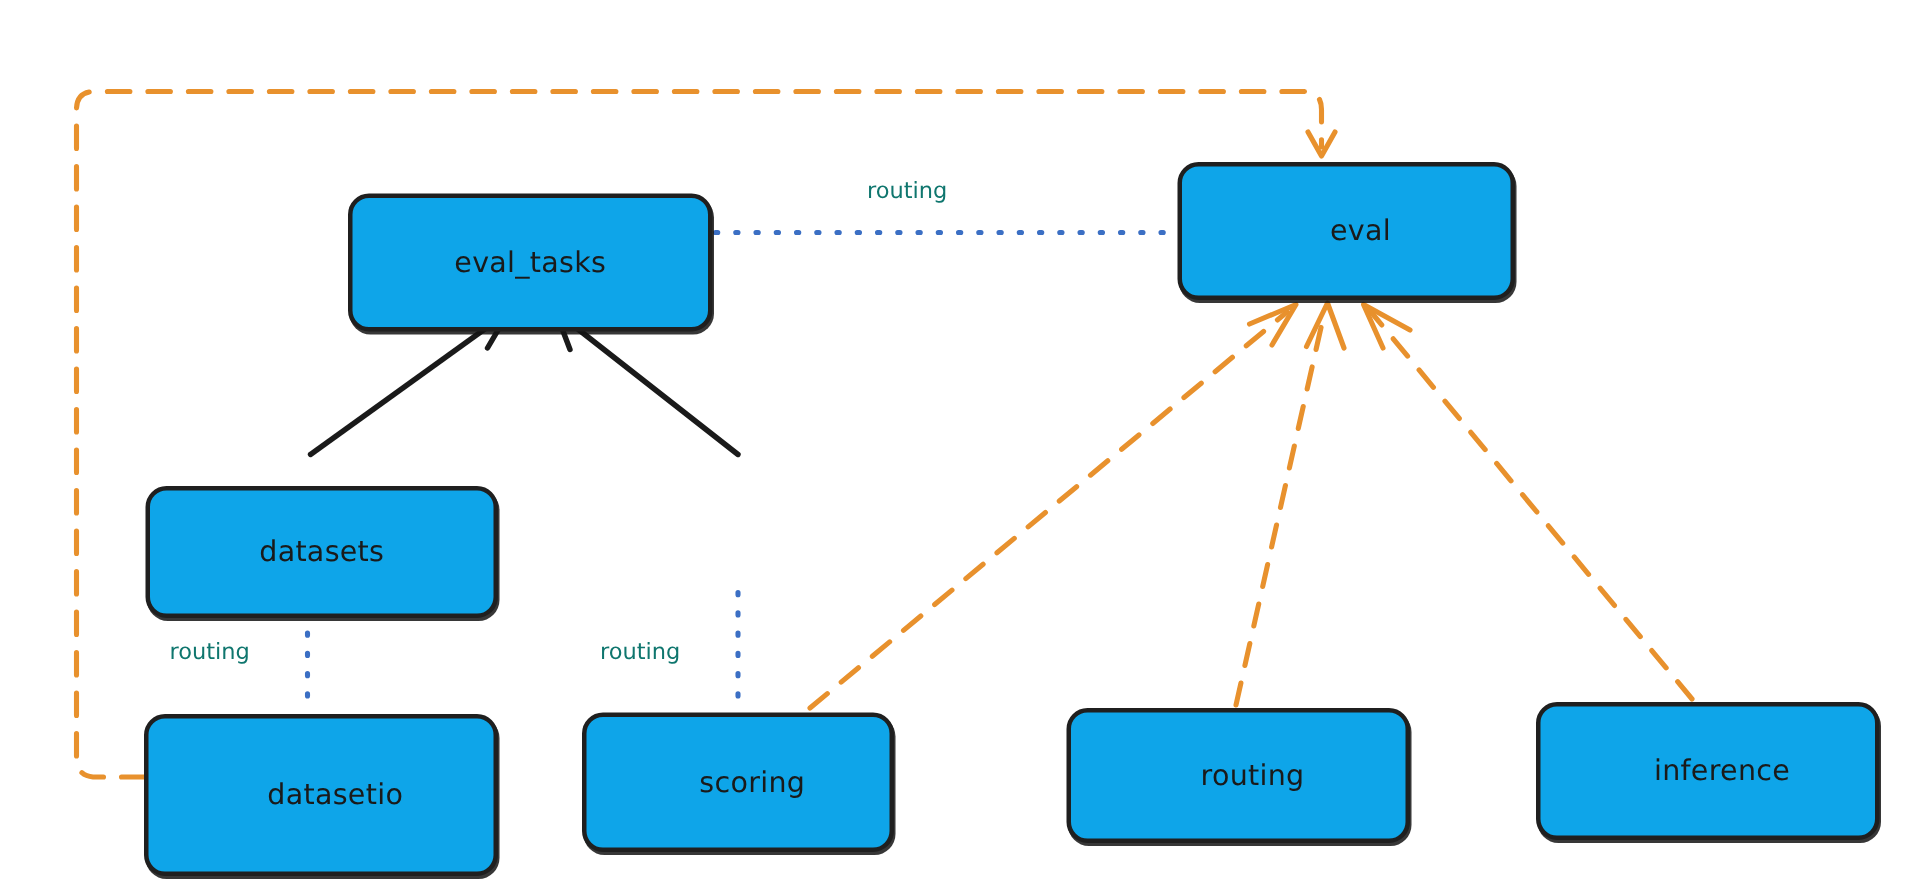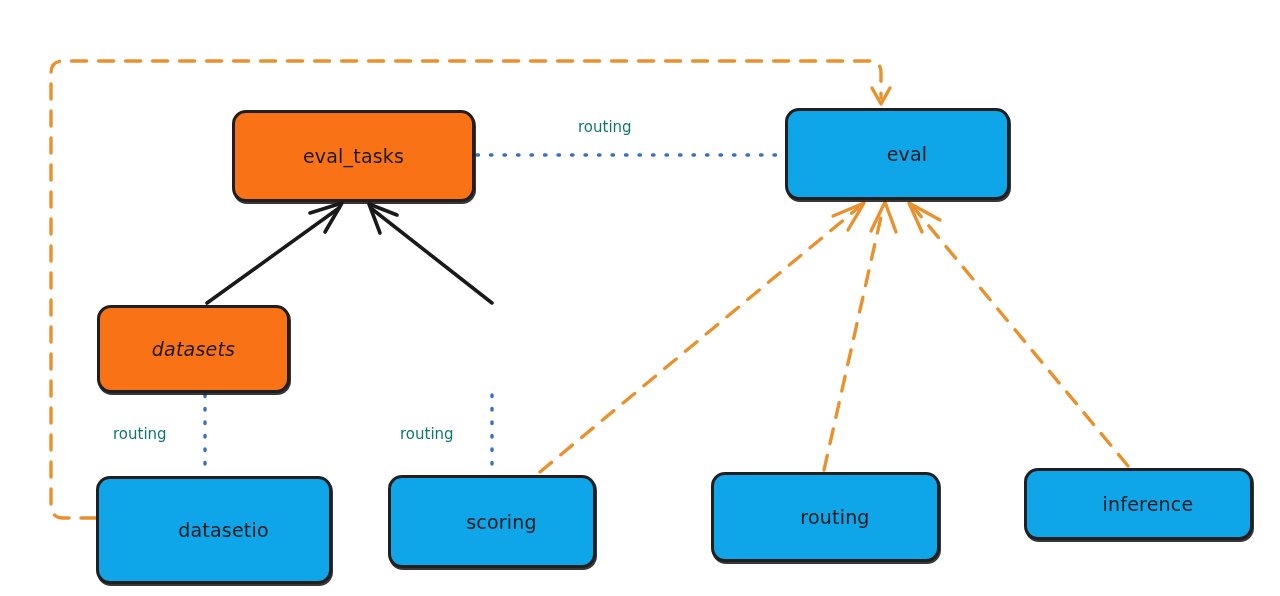--- a/index.html
+++ b/index.html
@@ -33,21 +33,21 @@
     display: flex;
     align-items: center;
     justify-content: center;
     font-family: "DejaVu Sans", sans-serif;
     font-size: 19px;
     color: #1a1a1a;
     letter-spacing: 0.2px;
     z-index: 3;
     box-shadow: 1px 2px 0 rgba(20,20,20,0.85);
   }
-  .node.blue  { background: #f97316; }
+  .node.blue  { background: #0ea5e9; margin-top: 19px; }
   .node.green { background: #0ea5e9; padding-left: 19px; }
   .node-label {
     pointer-events: none;
     white-space: nowrap;
   }
   .edge-label {
     position: absolute;
     font-family: "DejaVu Sans", sans-serif;
     font-size: 15px;
     color: #0f766e;
@@ -106,38 +106,38 @@
   </svg>
 
   <div class="node blue" style="left:232px; top:110px; width:243px; height:92px;">
     <span class="node-label">eval_tasks</span>
   </div>
 
   <div class="node green" style="left:785px; top:108px; width:225px; height:92px;">
     <span class="node-label">eval</span>
   </div>
 
-  <div class="node blue" style="left:97px; top:305px; width:193px; height:88px;font-style:italic;">
+  <div class="node blue" style="left:97px; top:305px; width:235px; height:88px;">
     <span class="node-label">datasets</span>
   </div>
 
 
   <div class="node green" style="left:96px; top:476px; width:236px; height:108px;">
     <span class="node-label">datasetio</span>
   </div>
 
   <div class="node green" style="left:388px; top:475px; width:208px; height:93px;">
     <span class="node-label">scoring</span>
   </div>
 
   <div class="node green" style="left:711px; top:472px; width:229px; height:90px;">
     <span class="node-label">routing</span>
   </div>
 
-  <div class="node green" style="left:1024px; top:468px; width:229px; height:72px;">
+  <div class="node green" style="left:1024px; top:468px; width:229px; height:92px;">
     <span class="node-label">inference</span>
   </div>
 
   <div class="edge-label" style="left:578px; top:118px;">routing</div>
 
   <div class="edge-label" style="left:113px; top:425px;">routing</div>
 
   <div class="edge-label" style="left:400px; top:425px;">routing</div>
 
 </div>

